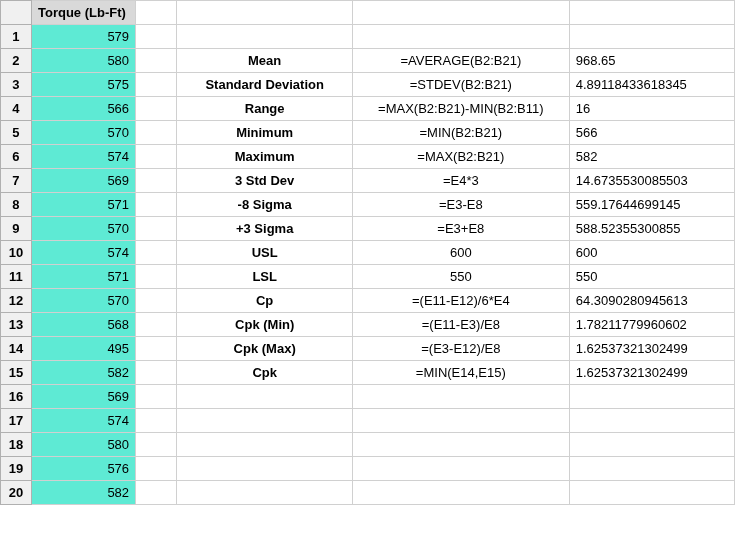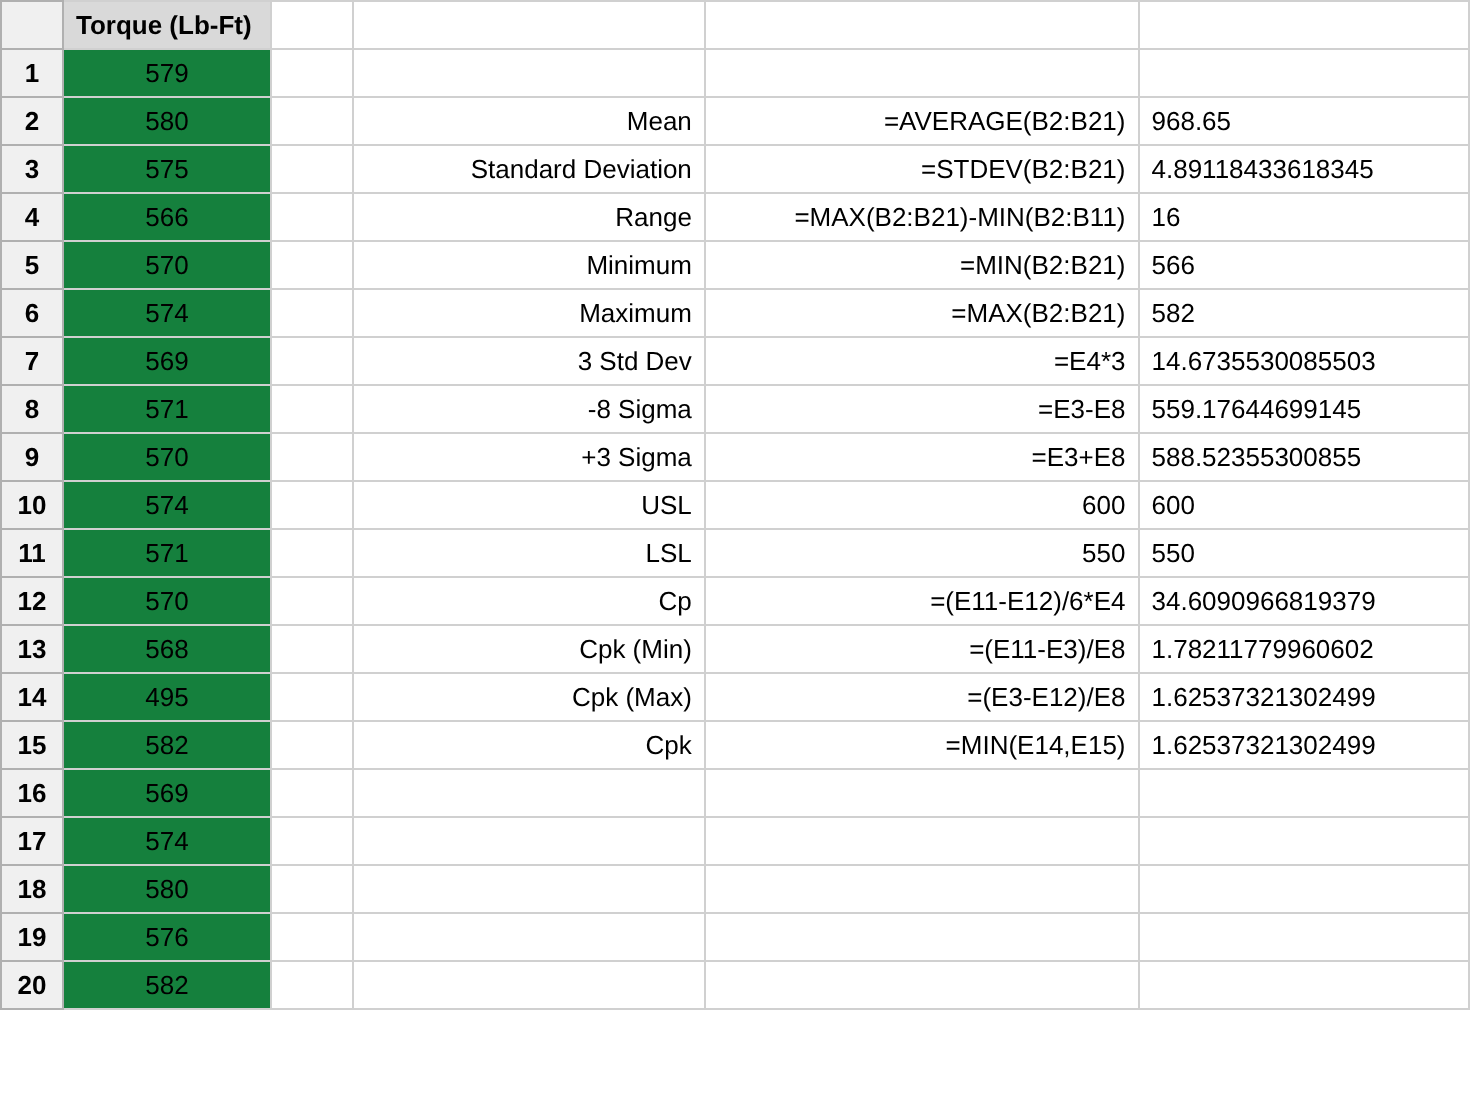--- a/index.html
+++ b/index.html
@@ -24,35 +24,35 @@
     overflow: hidden;
   }
   .row-header {
     background: #f0f0f0;
     font-weight: bold;
     text-align: center;
     width: 30px;
     border: 1px solid #b0b0b0;
   }
   .torque-col {
-    background: #15803d;
+    background: #5eead4;
     width: 60px;
-    text-align: center;
+    text-align: right;
   }
   .blank-col {
     width: 40px;
   }
   .label-col {
     width: 170px;
-    font-weight: normal;
-    text-align: right;
+    font-weight: bold;
+    text-align: center;
   }
   .formula-col {
     width: 210px;
-    text-align: right;
+    text-align: center;
   }
   .result-col {
     width: 160px;
     text-align: left;
   }
   .header-row .torque-col {
     font-weight: bold;
     text-align: left;
     background: #d9d9d9;
   }
@@ -159,21 +159,21 @@
         <td class="label-col">LSL</td>
         <td class="formula-col">550</td>
         <td class="result-col">550</td>
       </tr>
       <tr>
         <td class="row-header">12</td>
         <td class="torque-col">570</td>
         <td class="blank-col"></td>
         <td class="label-col">Cp</td>
         <td class="formula-col">=(E11-E12)/6*E4</td>
-        <td class="result-col">34.6090966819379</td>
+        <td class="result-col">64.3090280945613</td>
       </tr>
       <tr>
         <td class="row-header">13</td>
         <td class="torque-col">568</td>
         <td class="blank-col"></td>
         <td class="label-col">Cpk (Min)</td>
         <td class="formula-col">=(E11-E3)/E8</td>
         <td class="result-col">1.78211779960602</td>
       </tr>
       <tr>

